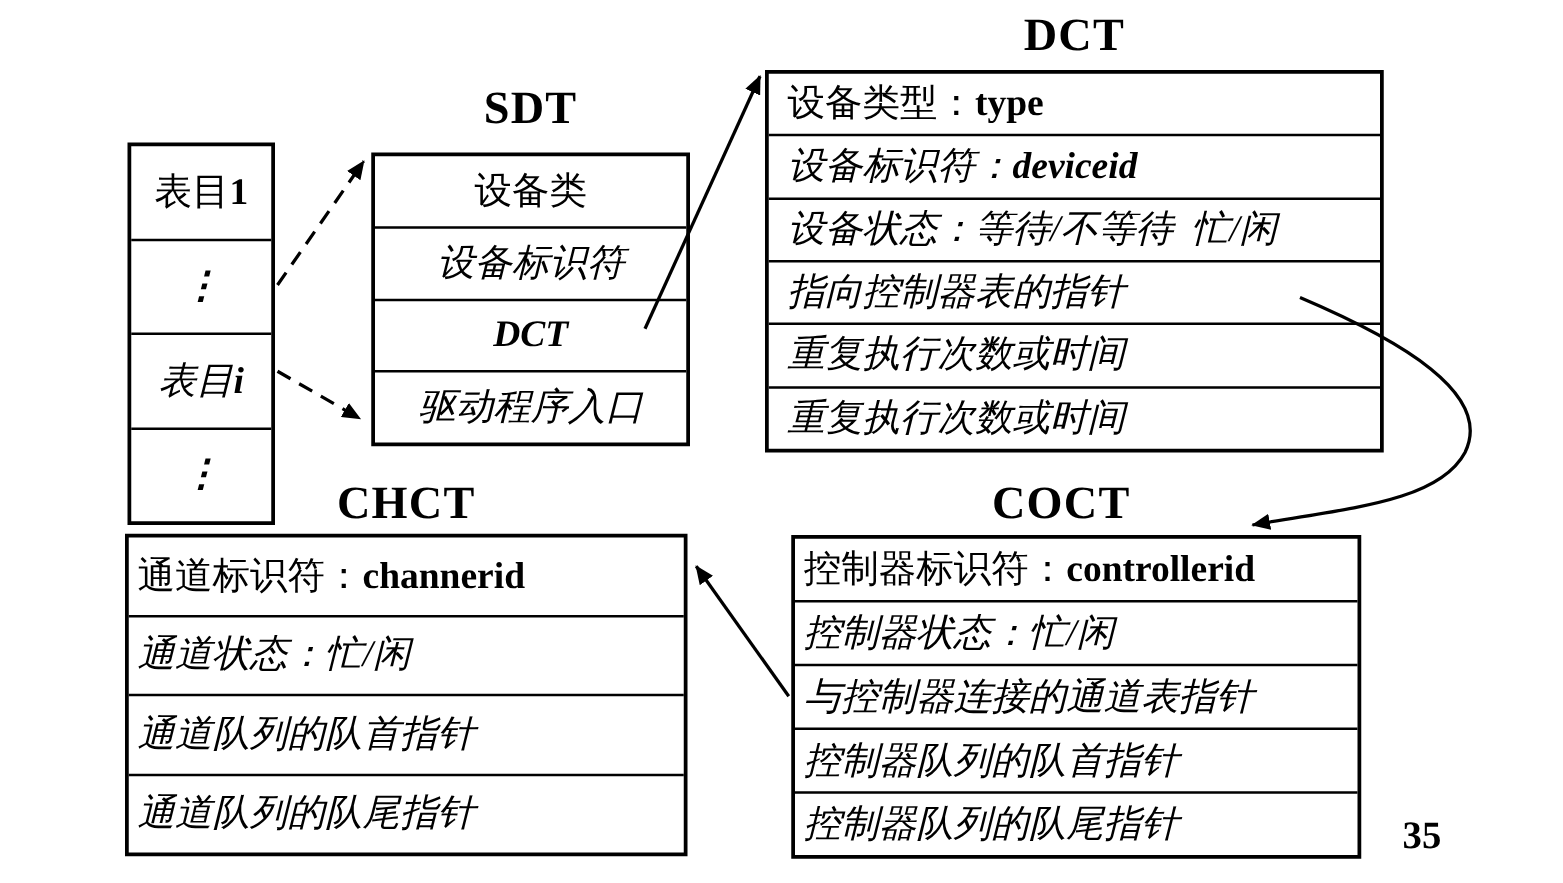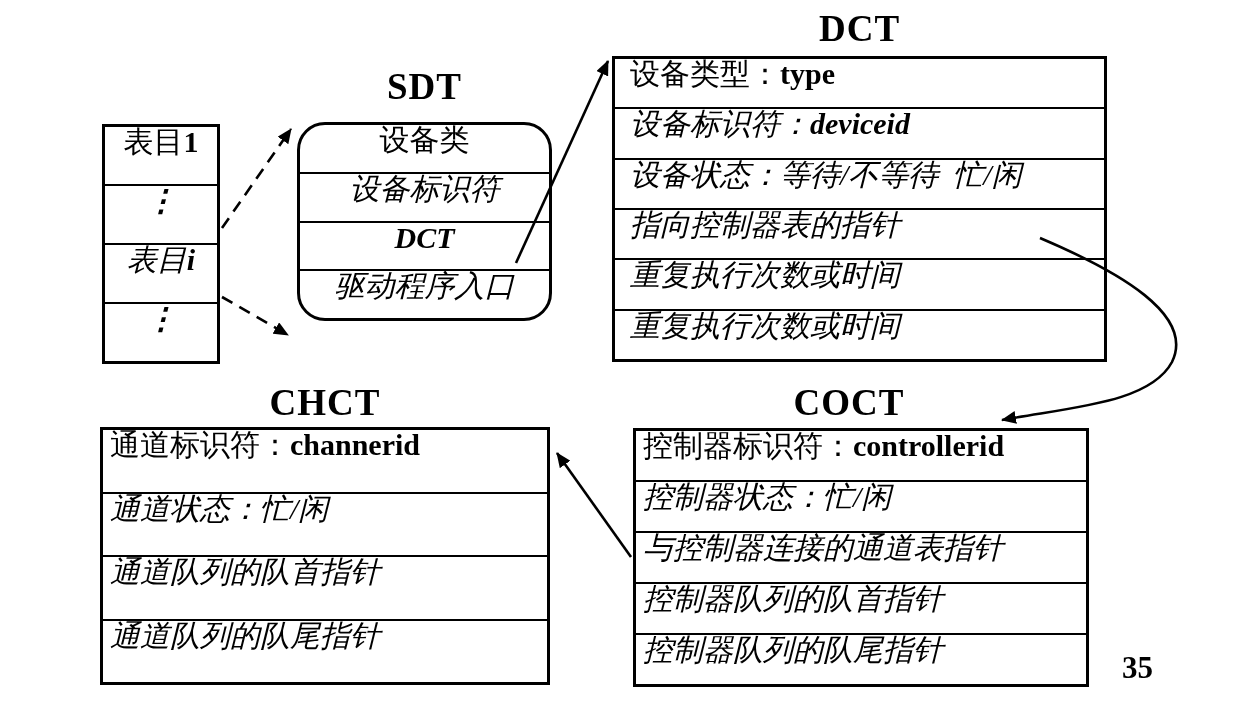--- a/index.html
+++ b/index.html
@@ -15,20 +15,21 @@
     position:absolute;
     border:3px solid #000;
     background:#fff;
     display:flex;
     flex-direction:column;
     box-sizing:border-box;
   }
   .tbl .row{
     flex:1;
     display:flex;
+    align-items:center;
     font-size:30px;
     line-height:1;
     white-space:pre;
     overflow:hidden;
   }
   .tbl .row + .row{border-top:2.5px solid #000;font-style:italic;}
   .tbl .row b{font-weight:bold;}
   .center-rows .row{justify-content:center;}
   .pad-lg .row{padding-left:15px;}
   .pad-sm .row{padding-left:7px;}
@@ -46,22 +47,22 @@
     left:1122px;top:650px;
     font-weight:bold;
     font-size:31px;
   }
   #arrow-layer{
     position:absolute;
     left:0;top:0;width:1250px;height:706px;
     pointer-events:none;
   }
   
-  #entry-table{left:102px;top:114px;width:118px;height:240px;margin-top:10px;}
-  #sdt-table  {left:297px;top:122px;width:255px;height:199px;border-radius:28px;}
+  #entry-table{left:102px;top:114px;width:118px;height:306px;}
+  #sdt-table  {left:297px;top:122px;width:255px;height:235px;}
   #dct-table  {left:612px;top:56px; width:495px;height:306px;}
   #chct-table {left:100px;top:427px;width:450px;height:258px;}
   #coct-table {left:621px;top:428px;width:456px;height:259px;margin-left:12px;}
   #sdt-title  {left:297px;top:68px; width:255px;}
   #dct-title  {left:612px;top:10px; width:495px;}
   #chct-title {left:100px;top:384px;width:450px;}
   #coct-title {left:621px;top:384px;width:456px;}
 </style>
 </head>
 <body>

